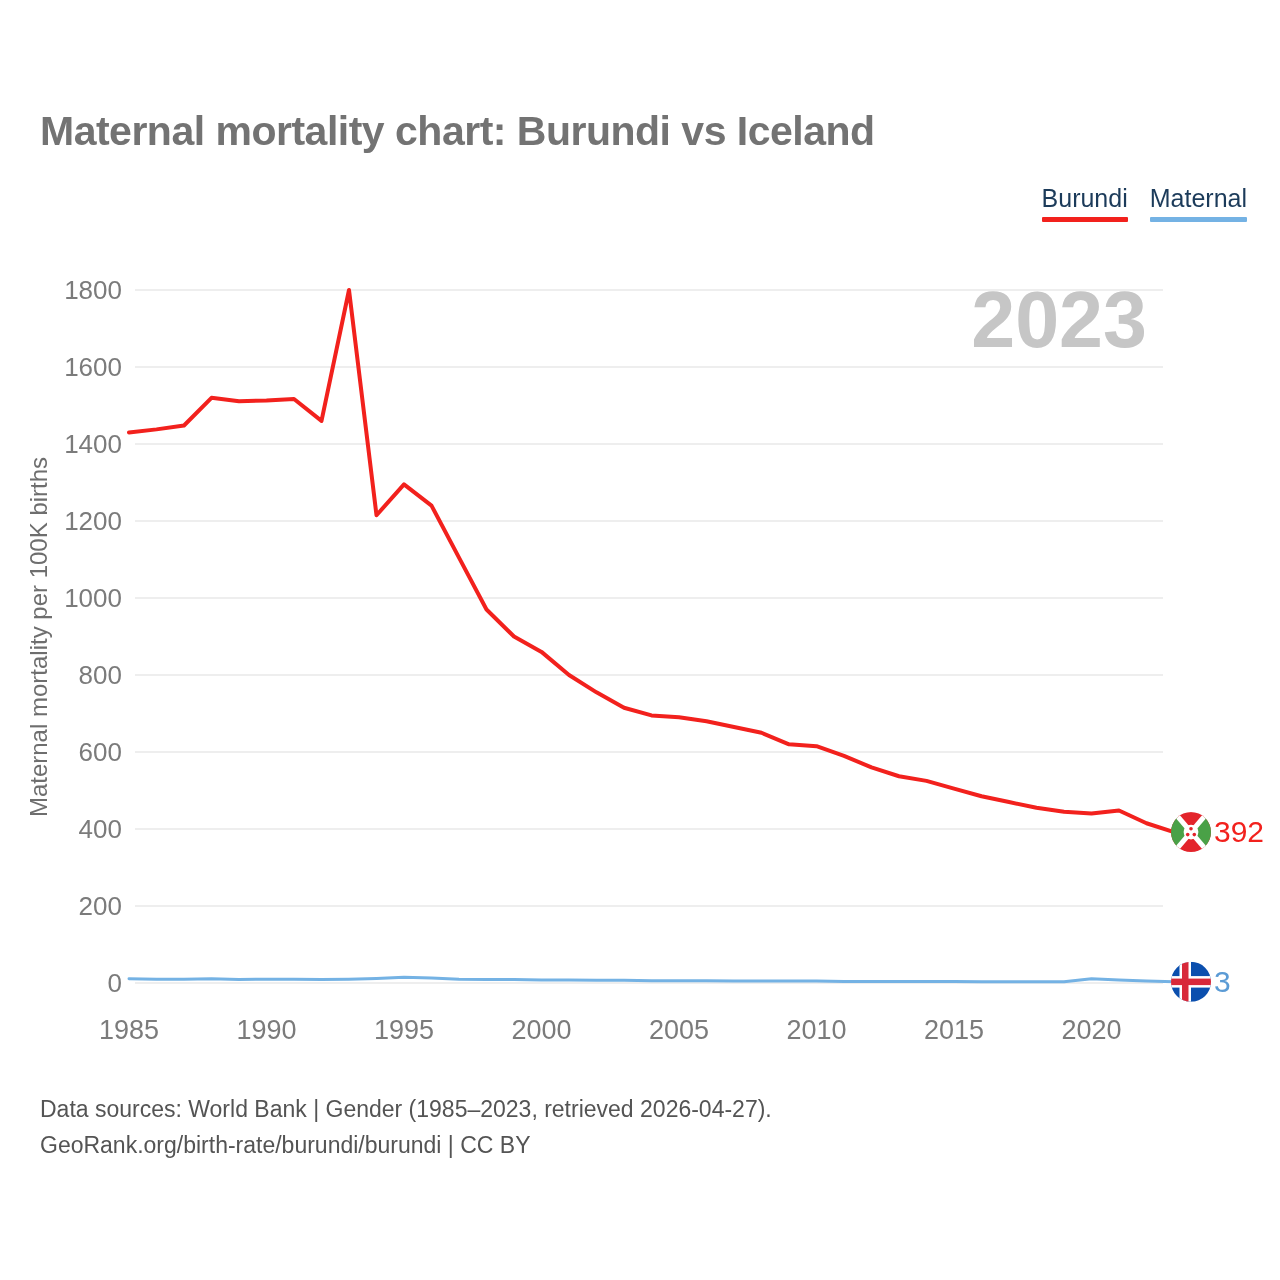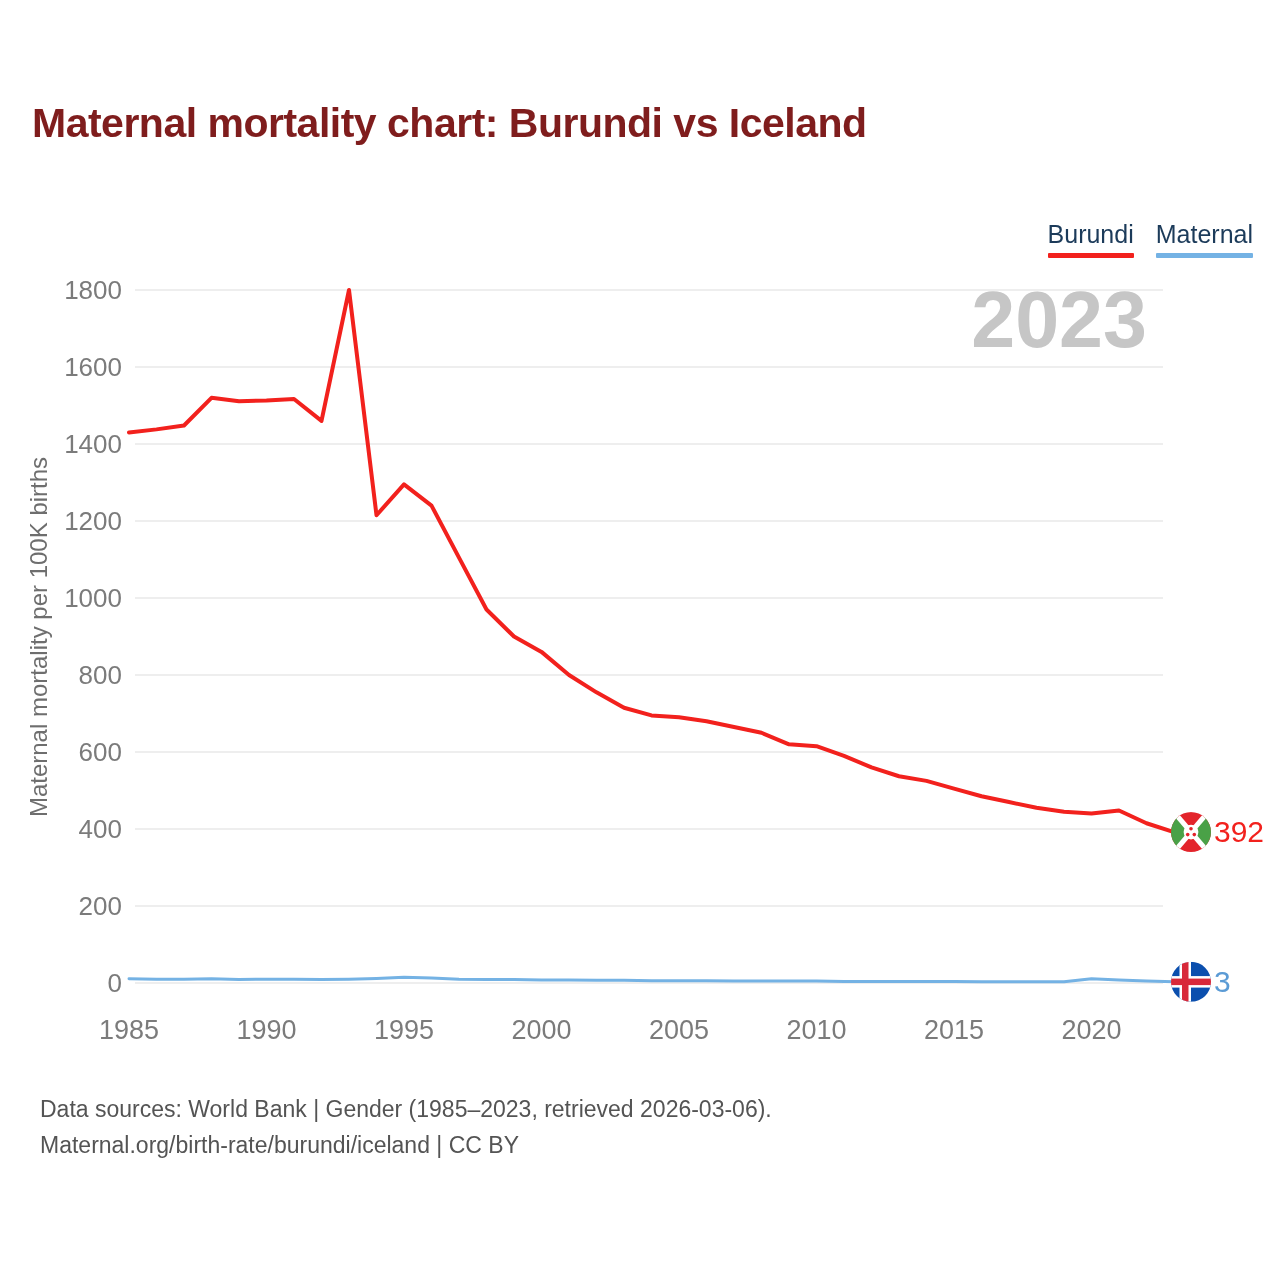--- a/index.html
+++ b/index.html
@@ -1,25 +1,25 @@
 <!DOCTYPE html>
 <html><head>
 <meta charset="utf-8">
 <style>
   html,body{margin:0;padding:0;}
   body{
     width:1280px;height:1280px;position:relative;background:#ffffff;
     font-family:"Liberation Sans", sans-serif;overflow:hidden;
   }
   .title{
-    position:absolute;left:28px;top:96px;margin:4px;
-    font-size:41px;font-weight:700;color:#7f1d1d;letter-spacing:-0.5px;
+    position:absolute;left:28px;top:96px;margin:12px;
+    font-size:41px;font-weight:700;color:#737373;letter-spacing:-0.5px;
   }
   .legend{
-    position:absolute;top:184px;right:27px;display:flex;gap:22px;margin-top:36px;
+    position:absolute;top:184px;right:33px;display:flex;gap:22px;
   }
   .legend-item{display:flex;flex-direction:column;align-items:center;cursor:pointer;}
   .legend-label{font-size:25px;color:#1c3b5a;padding-bottom:4px;}
   .legend-swatch{height:5px;width:100%;border-radius:1px;}
   .chart-svg{position:absolute;left:0;top:0;}
   .footer{
     position:absolute;left:40px;top:1091px;
     font-size:23px;color:#545454;line-height:36px;
   }
   .footer div{white-space:nowrap;}
@@ -117,15 +117,15 @@
       <rect x="-20" y="-20" width="40" height="40" fill="#0b4fae"></rect>
       <rect x="-11.5" y="-20" width="11.5" height="40" fill="#ffffff"></rect>
       <rect x="-20" y="-5.75" width="40" height="11.5" fill="#ffffff"></rect>
       <rect x="-9" y="-20" width="6.5" height="40" fill="#d8293a"></rect>
       <rect x="-20" y="-3.25" width="40" height="6.5" fill="#d8293a"></rect>
     </g>
   </g>
 </svg>
 
 <div class="footer">
-  <div>Data sources: World Bank | Gender (1985–2023, retrieved 2026-03-06).</div>
-  <div>Maternal.org/birth-rate/burundi/iceland | CC BY</div>
+  <div>Data sources: World Bank | Gender (1985–2023, retrieved 2026-04-27).</div>
+  <div>GeoRank.org/birth-rate/burundi/burundi | CC BY</div>
 </div>
 
 </body></html>

